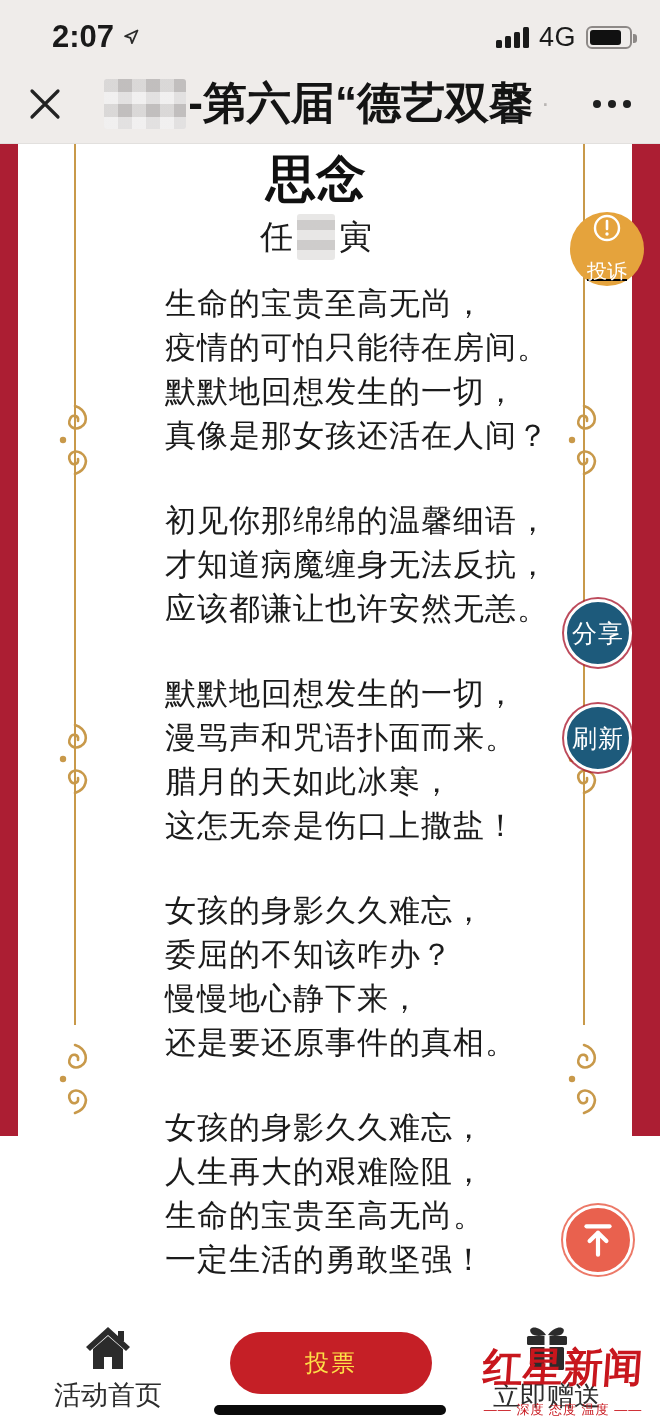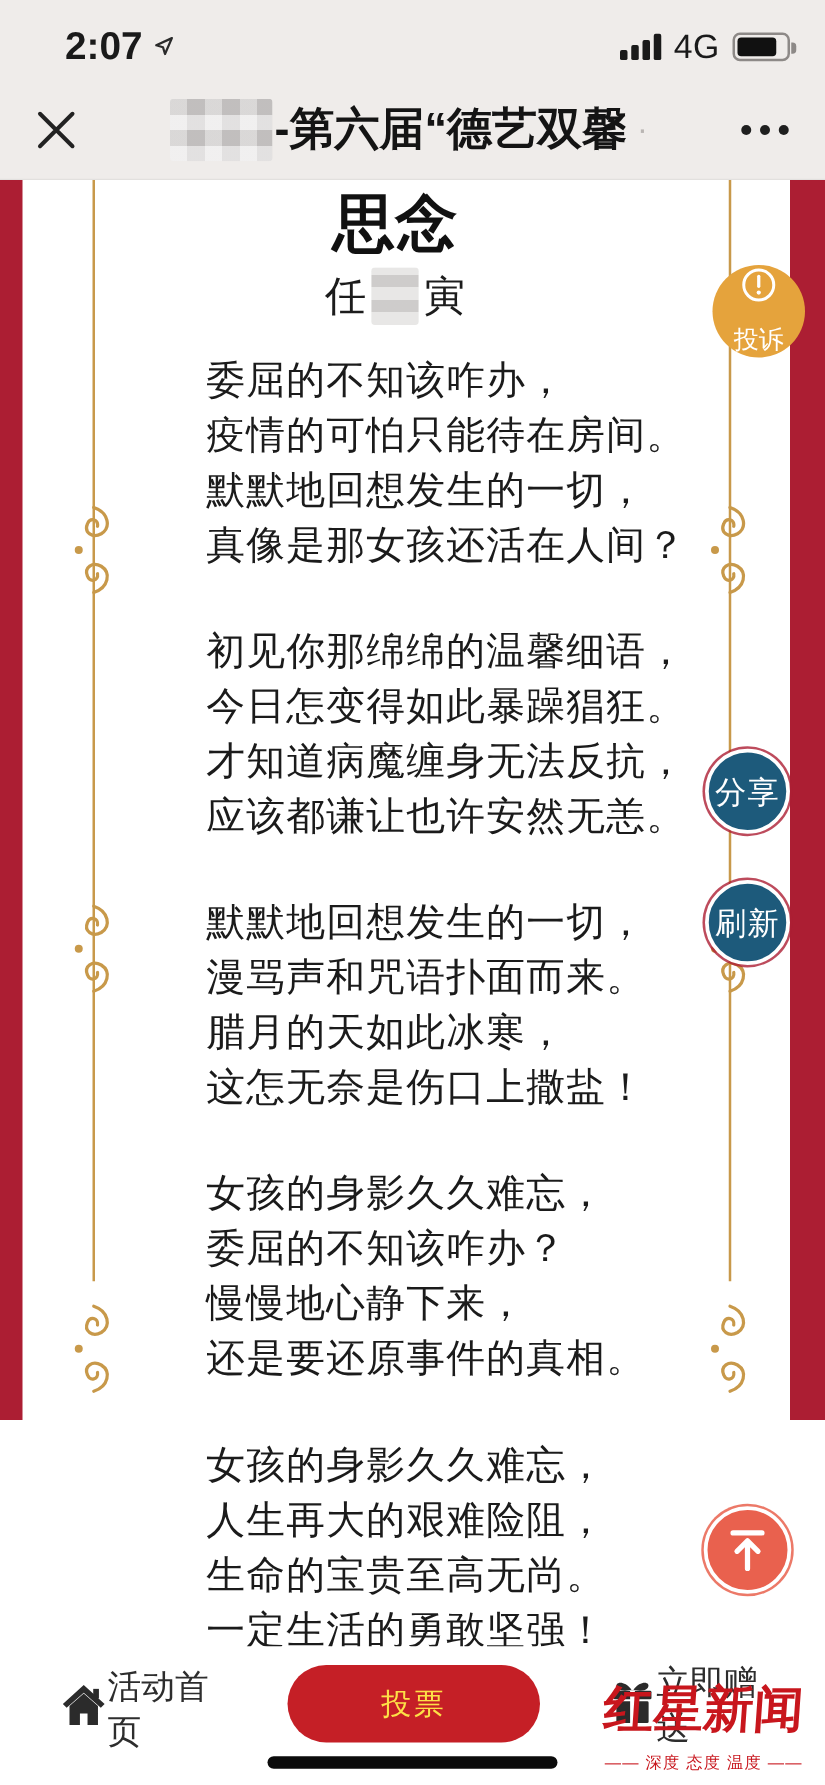--- a/index.html
+++ b/index.html
@@ -24,21 +24,21 @@
   .battery-fill{height:100%;width:82%;background:#111;border-radius:3px;}
 
   
   .nav-bar{position:absolute;top:64px;left:0;width:660px;height:80px;background:#EFECEA;
     display:flex;align-items:center;border-bottom:1px solid rgba(0,0,0,.05);}
   .close-btn{width:90px;height:80px;display:flex;align-items:center;justify-content:center;cursor:pointer;}
   .nav-title{flex:1;display:flex;align-items:center;justify-content:center;gap:2px;overflow:hidden;white-space:nowrap;}
   .blur-block{width:82px;height:50px;border-radius:3px;flex:0 0 auto;background-color:#D8D5D4;
     background-image:repeating-linear-gradient(0deg,rgba(255,255,255,.45) 0 12px,rgba(0,0,0,.05) 12px 25px),
                      repeating-linear-gradient(90deg,rgba(255,255,255,.35) 0 14px,rgba(0,0,0,.06) 14px 28px);}
-  .nav-title-text{font-size:36px;font-weight:600;color:#141414;}
+  .nav-title-text{font-size:44px;font-weight:600;color:#141414;}
   .nav-title-dot{font-size:26px;color:#B9B5B3;margin-left:6px;}
   .more-btn{width:96px;height:80px;display:flex;align-items:center;justify-content:center;gap:7px;cursor:pointer;}
   .more-btn i{width:8px;height:8px;border-radius:50%;background:#1f1f1f;display:block;}
 
   
   .content{position:absolute;top:144px;left:0;width:660px;height:992px;background:#fff;}
   .band{position:absolute;top:0;bottom:0;background:var(--frame-red);}
   .band-left{left:0;width:18px;}
   .band-right{right:0;width:28px;}
   .gold-line{position:absolute;top:0;bottom:111px;width:2px;background:var(--gold);}
@@ -52,31 +52,31 @@
     font-size:33px;color:#1c1c1c;display:flex;align-items:center;justify-content:center;gap:4px;}
   .author-blur{display:inline-block;width:38px;height:46px;background:#D9D7D6;border-radius:3px;
     background-image:repeating-linear-gradient(0deg,rgba(255,255,255,.4) 0 10px,rgba(0,0,0,.05) 10px 20px);}
   .poem-body{position:absolute;left:165px;top:138px;width:430px;}
   .stanza{margin-bottom:41px;}
   .poem-line{font-size:31px;line-height:44px;color:#1b1b1b;letter-spacing:1px;}
 
   
   .fab{position:absolute;border-radius:50%;display:flex;flex-direction:column;
     align-items:center;justify-content:center;cursor:pointer;z-index:6;}
-  .fab-complaint{left:570px;top:212px;width:74px;height:74px;background:var(--complaint-orange);gap:15px;}
+  .fab-complaint{left:570px;top:212px;width:74px;height:74px;background:var(--complaint-orange);gap:15px;text-decoration:underline;}
   .fab-complaint .fab-label{font-size:20px;color:#fff;}
   .fab-ring{border:3px solid #fff;box-shadow:0 0 0 2px rgba(172,30,51,.8);}
   .fab-share{left:564px;top:599px;width:68px;height:68px;background:var(--button-navy);}
   .fab-refresh{left:564px;top:704px;width:68px;height:68px;background:var(--button-navy);}
   .fab-share .fab-label,.fab-refresh .fab-label{font-size:25px;color:#fff;letter-spacing:1px;}
   .fab-top{left:563px;top:1205px;width:70px;height:70px;background:var(--coral);box-shadow:0 0 0 2px rgba(233,97,78,.85);}
 
   
   .tab-bar{position:absolute;left:0;top:1317px;width:660px;height:111px;background:#fff;z-index:8;}
-  .tab-item{position:absolute;display:flex;flex-direction:row;align-items:center;cursor:pointer;}
+  .tab-item{position:absolute;display:flex;flex-direction:column;align-items:center;cursor:pointer;}
   .tab-home{left:48px;top:8px;width:120px;}
   .tab-gift{left:487px;top:5px;width:120px;}
   .tab-label{font-size:27px;color:#2d2d2d;margin-top:6px;}
   .vote-btn{position:absolute;left:230px;top:15px;width:202px;height:62px;border-radius:32px;
     background:var(--vote-red);color:#fde047;font-size:24px;letter-spacing:2px;
     display:flex;align-items:center;justify-content:center;cursor:pointer;}
   .home-indicator{position:absolute;left:214px;top:88px;width:232px;height:10px;border-radius:6px;background:#0b0b0b;}
 
   
   .brand{position:absolute;right:2px;top:1340px;width:190px;z-index:9;text-align:center;pointer-events:none;}
@@ -180,28 +180,27 @@
 
     <div class="poem-title">思念</div>
     <div class="poem-author">
       <span>任</span>
       <span class="author-blur"></span>
       <span>寅</span>
     </div>
 
     <div class="poem-body">
         <div class="stanza">
-          <p class="poem-line">委屈的不知该咋办，</p>
+          <p class="poem-line">生命的宝贵至高无尚，</p>
           <p class="poem-line">疫情的可怕只能待在房间。</p>
           <p class="poem-line">默默地回想发生的一切，</p>
           <p class="poem-line">真像是那女孩还活在人间？</p>
         </div>
         <div class="stanza">
           <p class="poem-line">初见你那绵绵的温馨细语，</p>
-          <p class="poem-line">今日怎变得如此暴躁猖狂。</p>
           <p class="poem-line">才知道病魔缠身无法反抗，</p>
           <p class="poem-line">应该都谦让也许安然无恙。</p>
         </div>
         <div class="stanza">
           <p class="poem-line">默默地回想发生的一切，</p>
           <p class="poem-line">漫骂声和咒语扑面而来。</p>
           <p class="poem-line">腊月的天如此冰寒，</p>
           <p class="poem-line">这怎无奈是伤口上撒盐！</p>
         </div>
         <div class="stanza">

